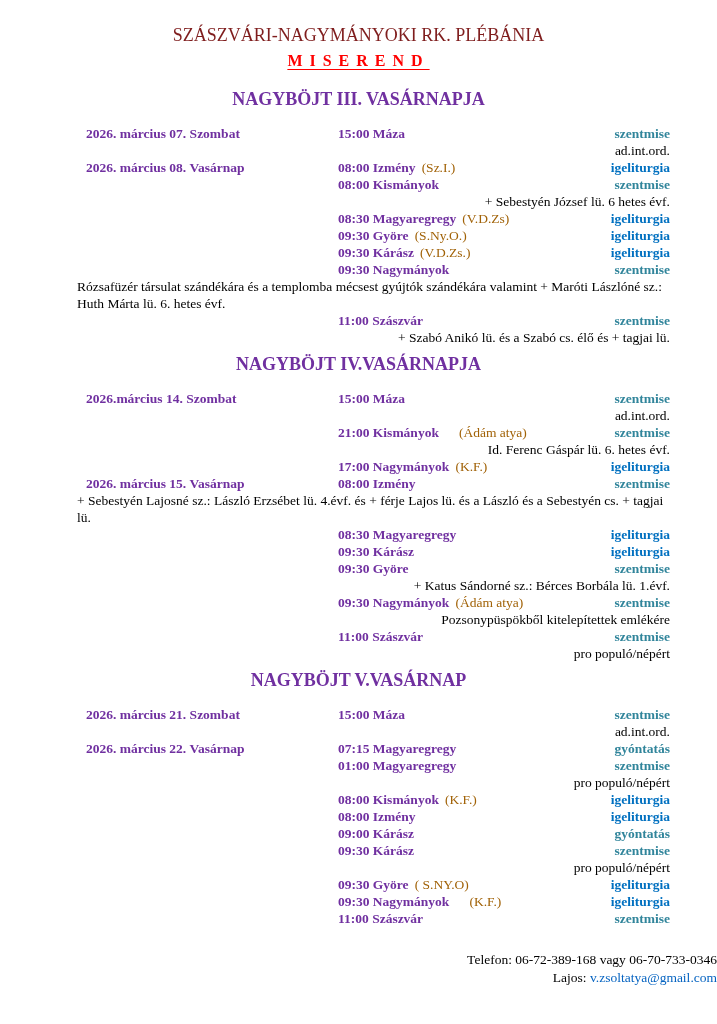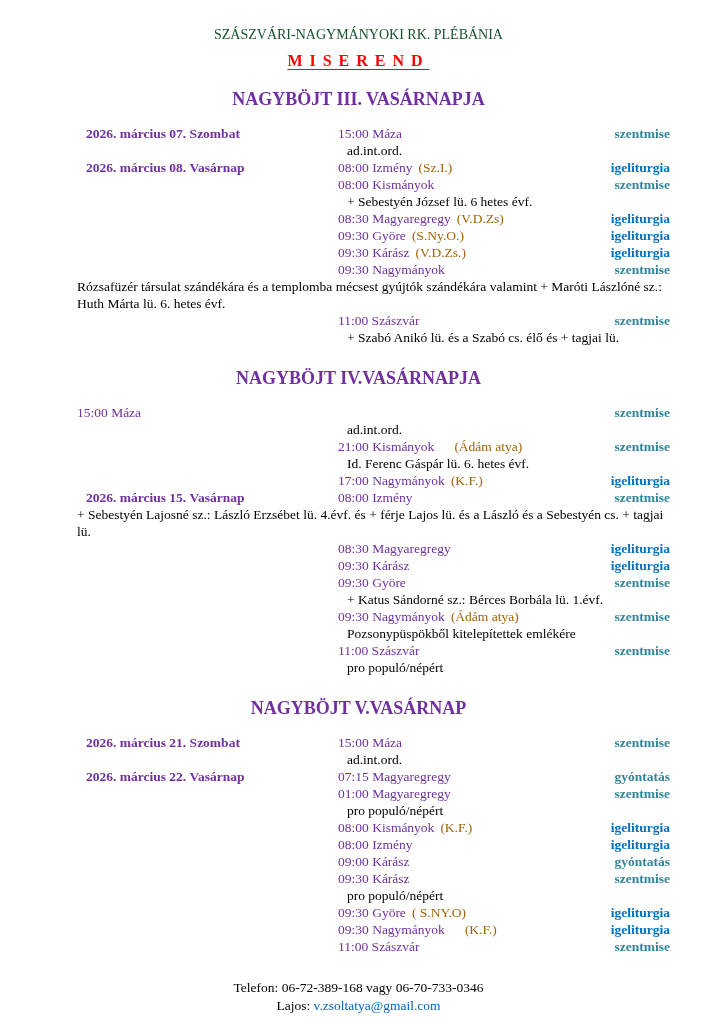--- a/index.html
+++ b/index.html
@@ -11,61 +11,61 @@
     background:#ffffff;
     box-sizing:border-box;
     padding-top:26px;
     font-family:"Liberation Serif", serif;
     font-size:13.5px; line-height:17px;
     color:#000;
     overflow:hidden;
   }
   .doc-title {
     text-align:center;
-    font-size:14px; line-height:18px;
-    color:#14532d;
+    font-size:18px; line-height:18px;
+    color:#7f1d1d;
   }
   .doc-subtitle {
     text-align:center;
     margin-top:6px;
     font-size:16px; line-height:22px;
     font-weight:bold;
     letter-spacing:7px;
     color:var(--red,#FF0000);
     text-decoration:underline;
     text-underline-offset:3px;
     font-family:Liberation Serif, serif;
   }
   .section-title {
     text-align:center;
     font-weight:bold;
     font-size:18px; line-height:24px;
     color:var(--purple,#7030A0);
-    margin-top:20px;
+    margin-top:6px;
     margin-bottom:14px;
   }
   .section-title.first { margin-top:15px;font-family:Liberation Serif, serif; }
   .rows { margin-left:77px; margin-right:47px; }
   .row { display:flex; align-items:baseline; }
   .c-date {
     flex:none; width:261px;
     padding-left:9px; box-sizing:border-box;
     font-weight:bold; color:var(--purple,#7030A0);
     white-space:nowrap;
   }
   .c-mid { flex:1 1 auto; white-space:nowrap; }
-  .c-time { font-weight:normal; color:var(--purple,#7030A0); }
+  .c-time { font-weight:bold; color:var(--purple,#7030A0); }
   .c-note { color:#a16207; font-weight:normal; margin-left:6px; }
   .c-note.gap { margin-left:20px; }
   .c-type { flex:none; margin-left:auto; font-weight:bold; white-space:nowrap; }
   .type-teal { color:var(--teal,#31859B); }
   .type-blue { color:var(--blue,#0070C0); }
   .row-text { color:#000; }
-  .row-text.mid { margin-left:270px; }
-  .footer { margin-top:24px; text-align:center; }
+  .row-text.mid { margin-left:270px;text-align:right; }
+  .footer { margin-top:24px; text-align:right; }
   .footer-line { font-size:13.5px; line-height:18px; color:#000; }
   .email-link {
     color:var(--link,#0563C1);
     cursor:pointer;
   }
 </style>
 </head>
 <body>
 
 <div class="page">
@@ -116,20 +116,21 @@
         <div class="row">
           <span class="c-date"></span>
           <span class="c-mid"><span class="c-time">11:00 Szászvár</span></span>
           <span class="c-type type-teal">szentmise</span>
         </div>
         <div class="row-text mid">+ Szabó Anikó lü. és a Szabó cs. élő és + tagjai lü.</div>
       </div>
       <div class="section-title">NAGYBÖJT IV.VASÁRNAPJA</div>
       <div class="rows">
         <div class="row">
+          <span class="c-date">2026.március 14. Szombat</span>
           <span class="c-mid"><span class="c-time">15:00 Máza</span></span>
           <span class="c-type type-teal">szentmise</span>
         </div>
         <div class="row-text mid">ad.int.ord.</div>
         <div class="row">
           <span class="c-date"></span>
           <span class="c-mid"><span class="c-time">21:00 Kismányok</span><span class="c-note gap">(Ádám atya)</span></span>
           <span class="c-type type-teal">szentmise</span>
         </div>
         <div class="row-text mid">Id. Ferenc Gáspár lü. 6. hetes évf.</div>

